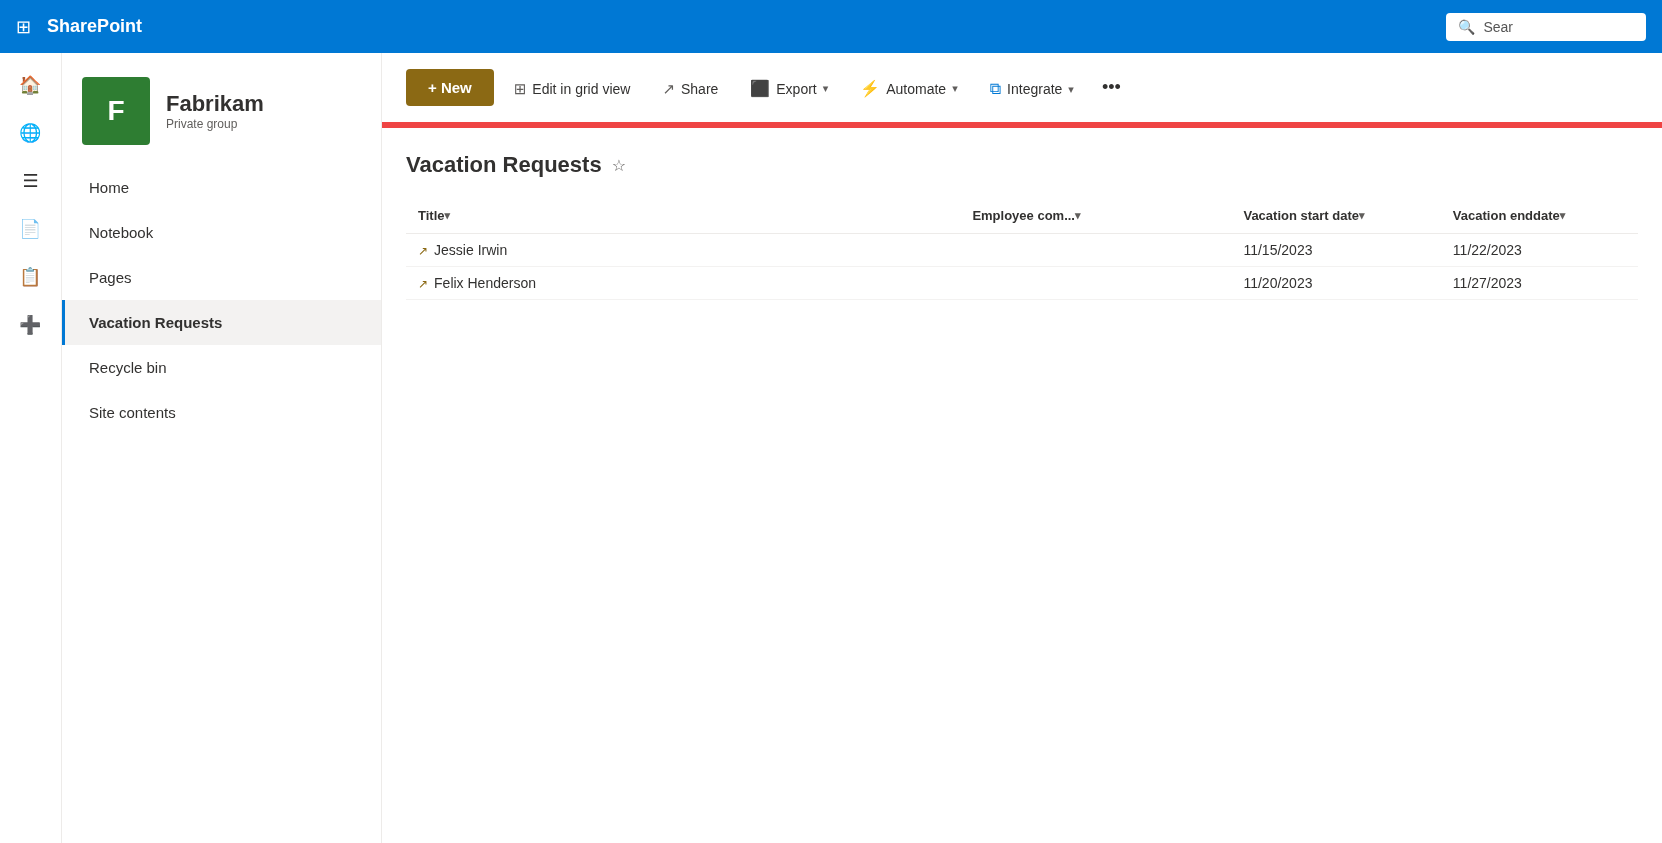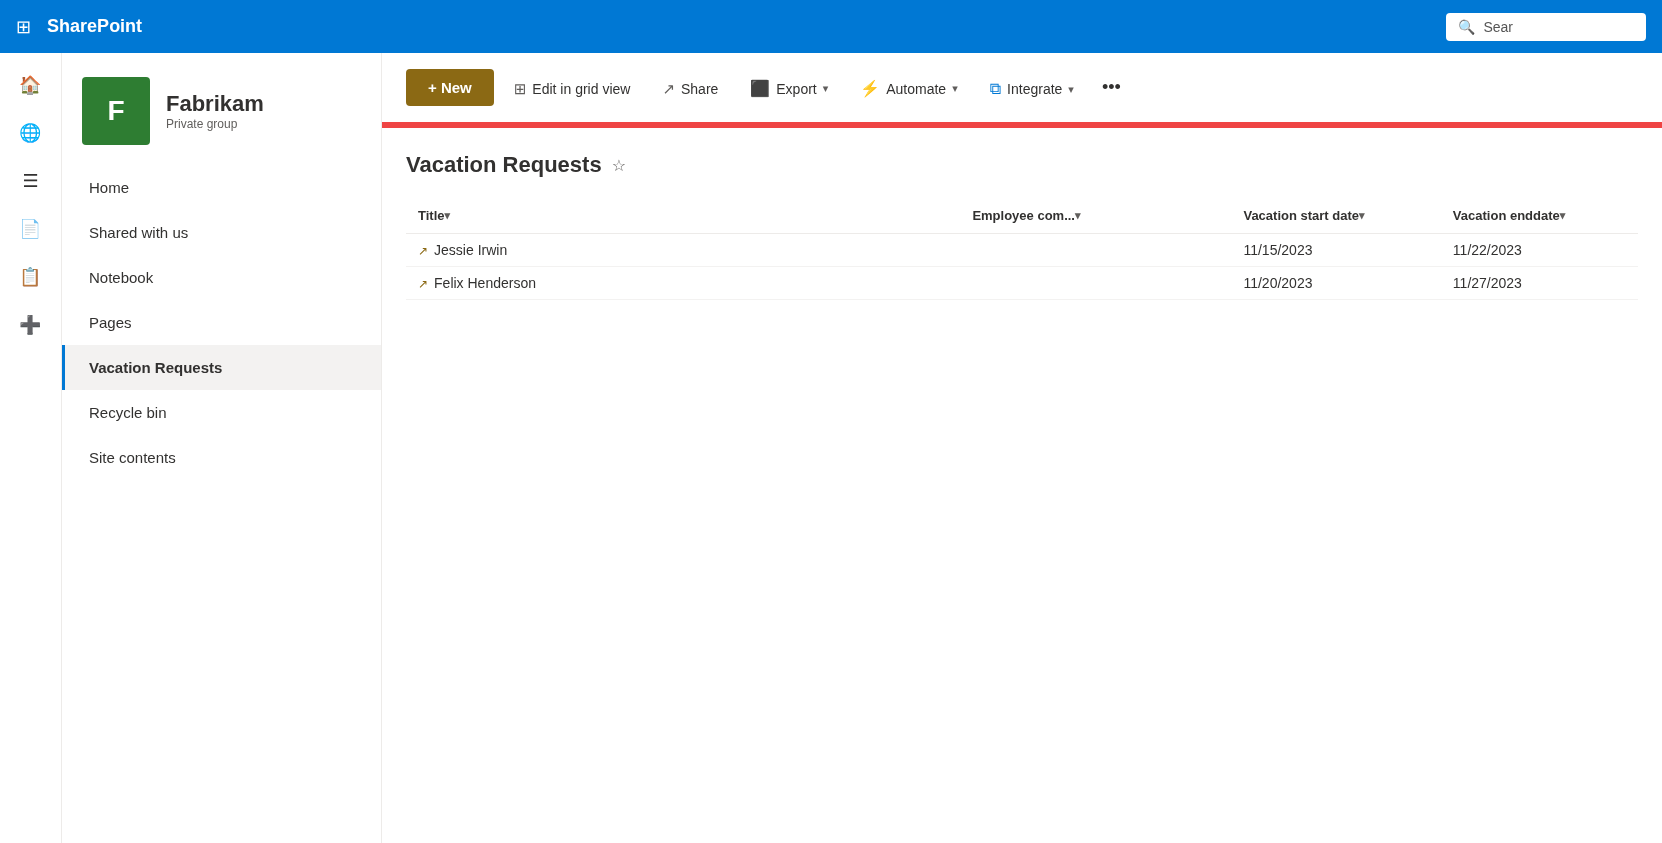--- a/index.html
+++ b/index.html
@@ -305,21 +305,20 @@
         <span>F</span>
       </div>
       <div class="site-info">
         <div class="site-name">Fabrikam</div>
         <div class="site-subtitle">Private group</div>
       </div>
     </div>
 
     <div id="nav-items-container">
         <div class="nav-item">Home</div>
-        <div class="nav-item">Shared with us</div>
         <div class="nav-item">Notebook</div>
         <div class="nav-item">Pages</div>
         <div class="nav-item active">Vacation Requests</div>
         <div class="nav-item">Recycle bin</div>
         <div class="nav-item">Site contents</div>
       </div>
   </div>
 
   <div class="main-content">
 

